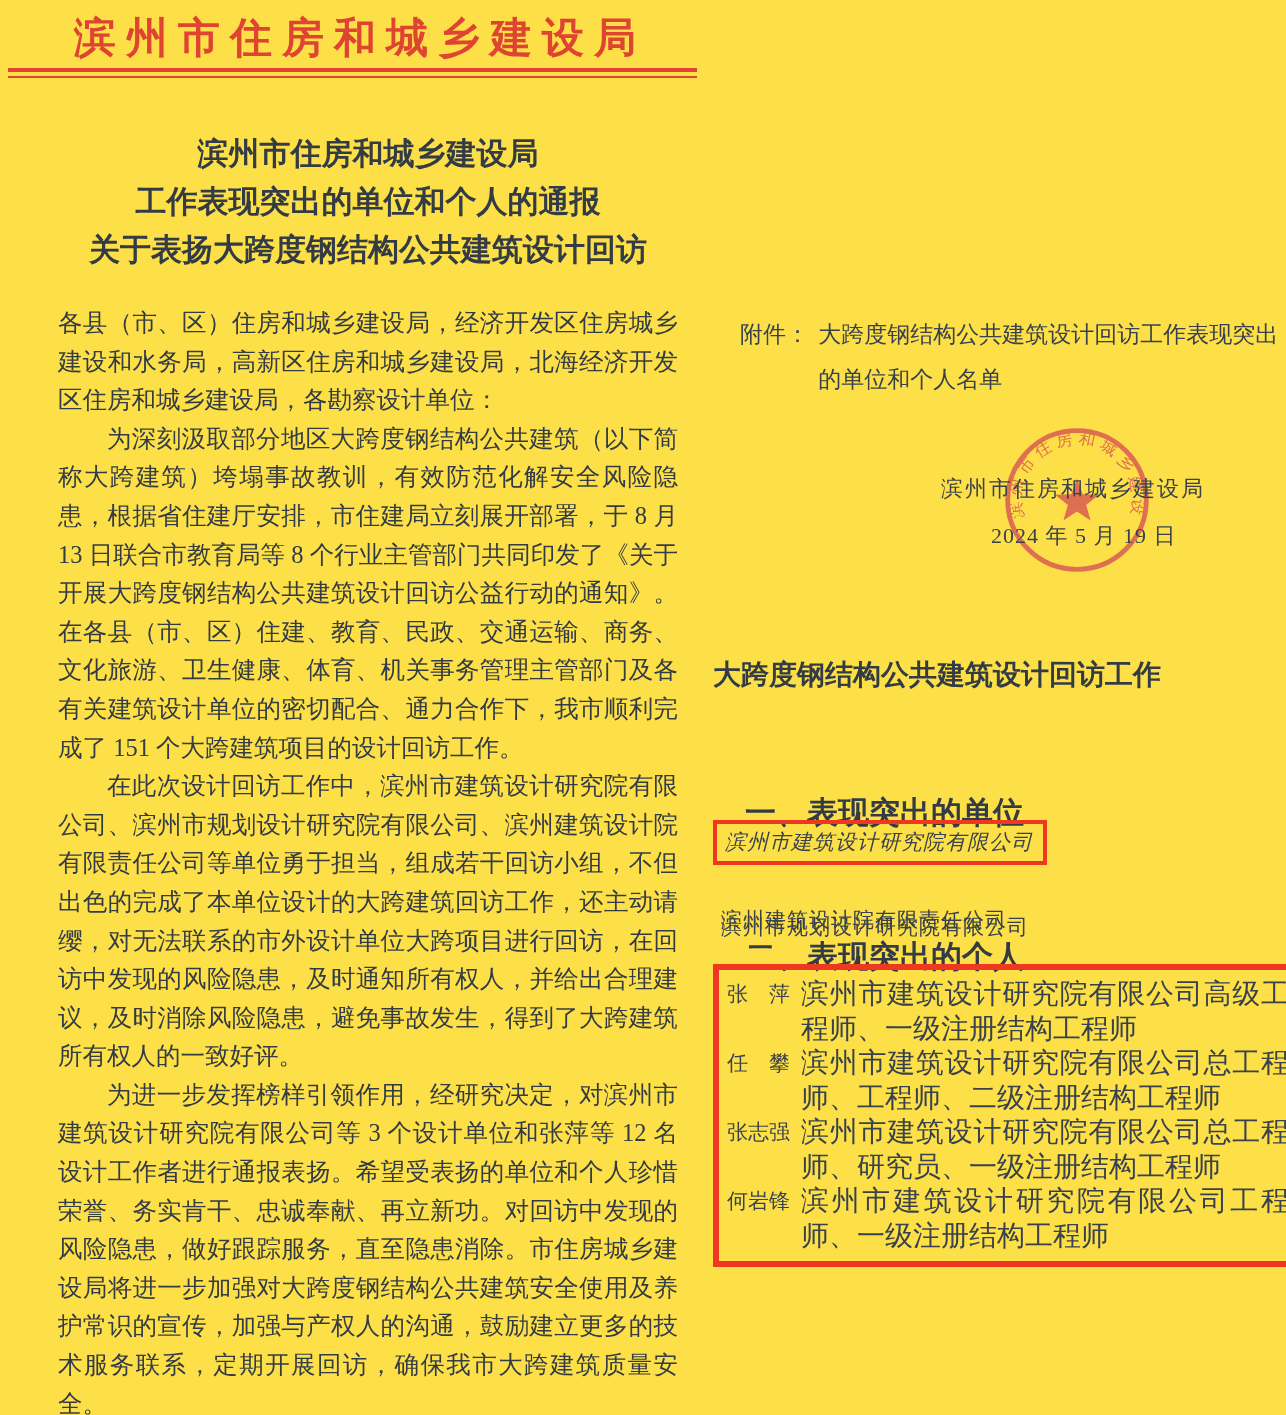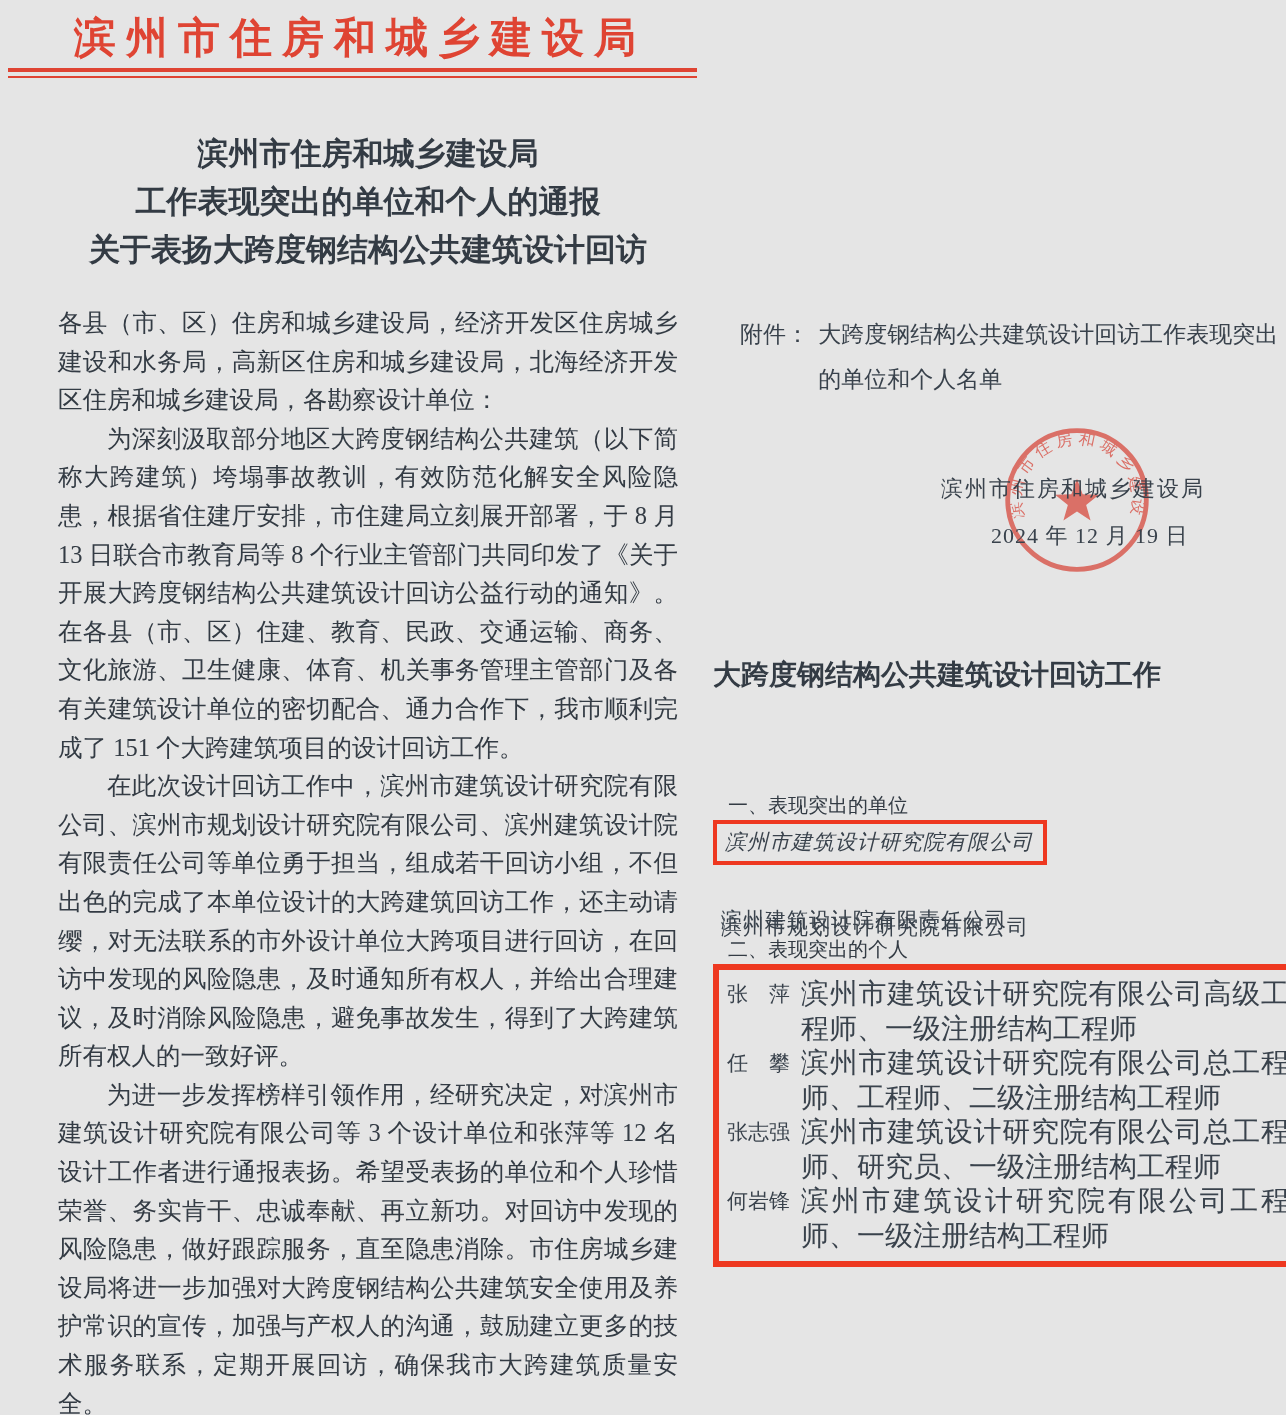--- a/index.html
+++ b/index.html
@@ -1,20 +1,20 @@
 <!DOCTYPE html>
 <html><head>
 <meta charset="utf-8">
 <style>
   * { margin:0; padding:0; box-sizing:border-box; }
   html,body { width:1286px; }
   body { font-family:"Liberation Serif","DejaVu Serif",serif; background:#ffffff; }
   .page {
     position:relative; width:1286px; height:1415px;
-    background:#e5e5e5; overflow:hidden;
+    background:#fde047; overflow:hidden;
     color:#3a434d;
   }
 
   
   .masthead { position:absolute; left:30px; top:10px; width:660px; }
   .masthead-title {
     color:#df4433; font-weight:bold; font-size:42px;
     letter-spacing:10px; text-align:center; white-space:nowrap;
   }
   .rule-thick { position:absolute; left:8px; top:68px; width:689px; height:4px; background:#df4433; }
@@ -39,22 +39,22 @@
   .seal { position:absolute; left:287px; top:423px; width:154px; height:154px; opacity:.85; }
 
   .sig-agency { position:absolute; left:228px; top:474px; font-size:22px; letter-spacing:2px; white-space:nowrap; color:#39424c; }
   .sig-date   { position:absolute; left:278px; top:521px; font-size:22px; letter-spacing:1px; white-space:nowrap; color:#39424c; }
 
   .roster-title {
     position:absolute; left:0; top:652px; width:546px;
     text-align:left; font-weight:bold; font-size:28px; line-height:46px; color:#333b44;
   }
   .sec-heading {
-    position:absolute; left:15px; font-family:"Liberation Sans","DejaVu Sans",sans-serif;
-    font-weight:normal; font-size:20px; color:#333b44; white-space:nowrap;
+    position:absolute; left:32px; font-family:"Liberation Sans","DejaVu Sans",sans-serif;
+    font-weight:bold; font-size:31px; color:#333b44; white-space:nowrap;
   }
   .sec-heading.units { top:792px; }
   .sec-heading.individuals { top:936px; }
 
   .unit-line { font-size:21px; letter-spacing:1px; white-space:nowrap; color:#39424c; }
   .unit-boxed {
     position:absolute; left:0; top:820px;
     border:4px solid #ee3820; padding:4px 10px 5px 8px;font-style:italic;
   }
   .unit-2 { position:absolute; left:8px; top:913px; }
@@ -104,21 +104,21 @@
       <polygon fill="#d95c52" points="80,58 74.1,73.9 57.2,74.6 70.5,85.1 65.9,101.4 80,92 94.1,101.4 89.5,85.1 102.8,74.6 85.9,73.9"></polygon>
       <defs>
         <path id="sealArc" d="M 25.5 99.8 A 58 58 0 1 1 134.5 99.8" fill="none"></path>
       </defs>
       <text class="seal-text">
         <textPath href="#sealArc" startOffset="2">滨州市住房和城乡建设局</textPath>
       </text>
     </svg>
 
     <p class="sig-agency">滨州市住房和城乡建设局</p>
-    <p class="sig-date">2024 年 12 月 19 日</p>
+    <p class="sig-date">2024 年 5 月 19 日</p>
 
     <div class="roster-title">
       <div>大跨度钢结构公共建筑设计回访工作</div>
     </div>
 
     <h3 class="sec-heading units">一、表现突出的单位</h3>
 
     <div class="unit-boxed">
       <div class="unit-line">滨州市建筑设计研究院有限公司</div>
     </div>

